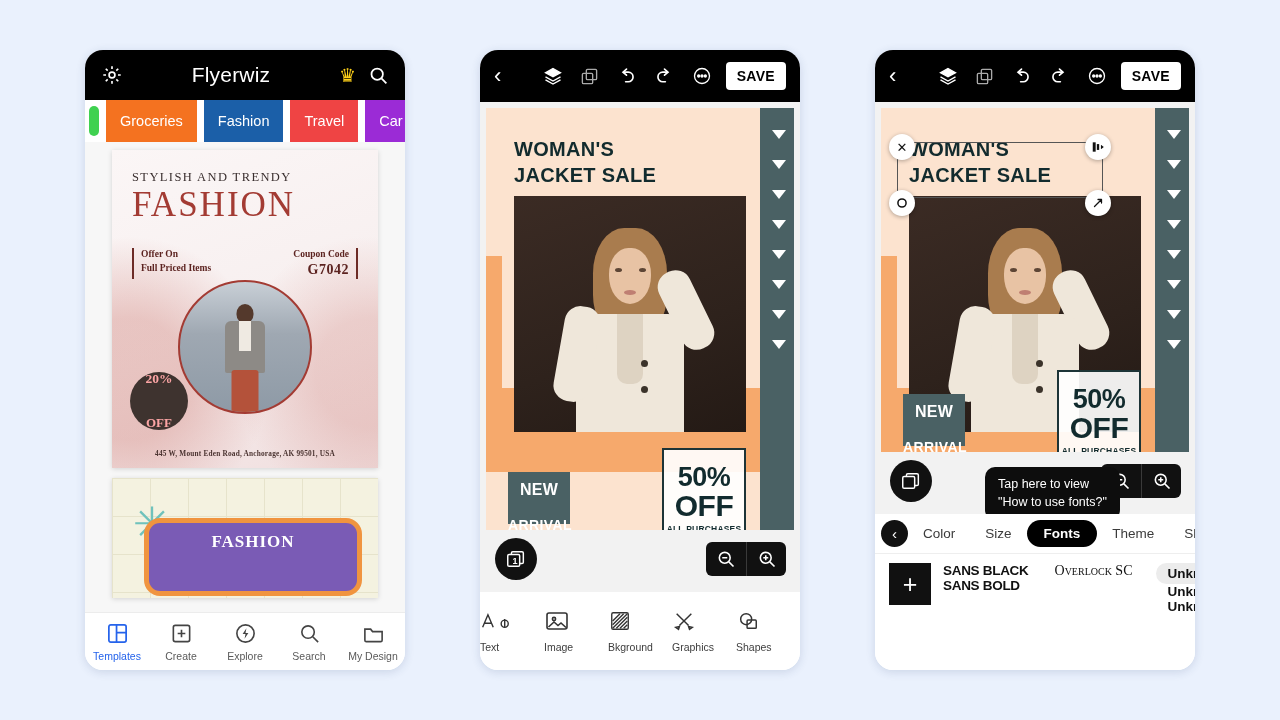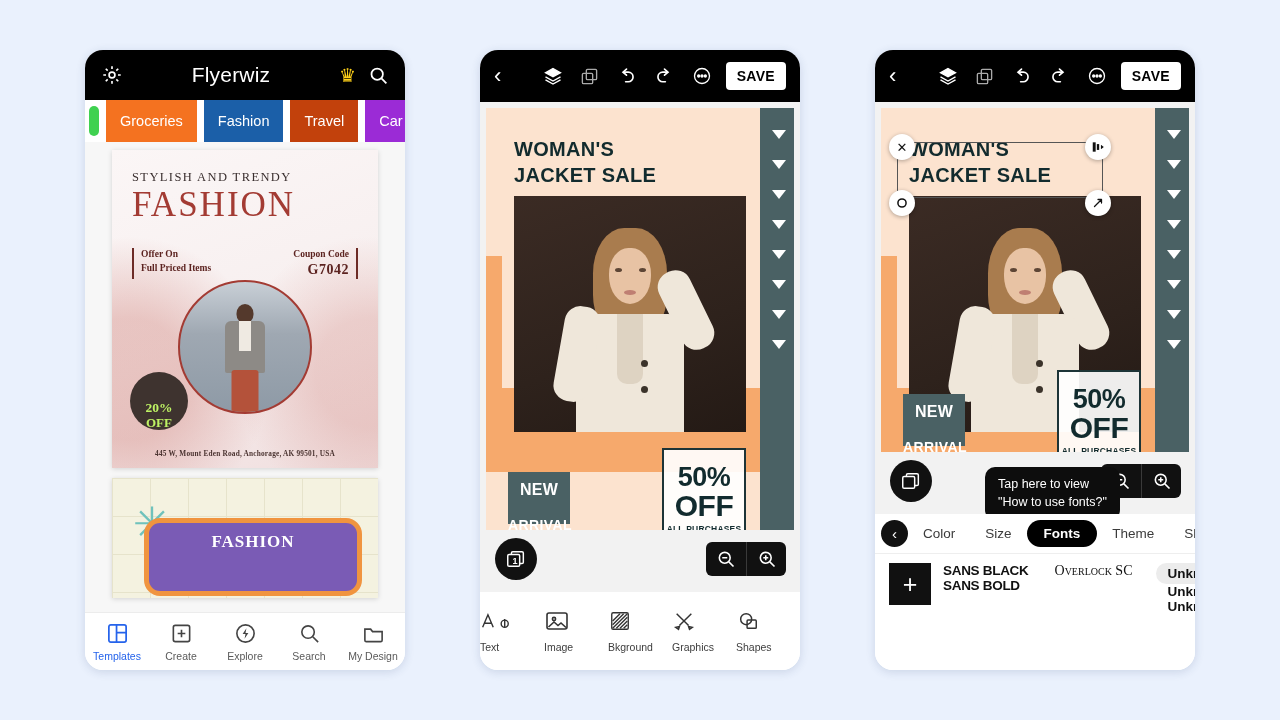--- a/index.html
+++ b/index.html
@@ -74,22 +74,22 @@
     overflow: hidden;
     background: linear-gradient(180deg,#c8cfd6 0%,#9fa8b2 40%,#8e9aa6 100%);
   }
   .f1-man { position: absolute; left: 50%; transform: translateX(-50%); bottom: 0; width: 48px; height: 108px; }
   .f1-man .head { position:absolute; left:50%; transform:translateX(-50%); top:0; width:17px; height:19px; border-radius:50% 50% 45% 45%; background:#54392c;}
   .f1-man .torso { position:absolute; left:50%; transform:translateX(-50%); top:17px; width:40px; height:52px; background:#8d8a86; border-radius:6px 6px 2px 2px;}
   .f1-man .shirt { position:absolute; left:50%; transform:translateX(-50%); top:17px; width:12px; height:30px; background:#efeae2;}
   .f1-man .legs { position:absolute; left:50%; transform:translateX(-50%); top:66px; width:27px; height:44px; background:#b4523a; border-radius:3px;}
   .f1-badge {
     position: absolute; left: 18px; bottom: 38px; width: 58px; height: 58px;
-    border-radius: 50%; background: #3e332f; color: #bef264;
-    display: flex; flex-direction: column; align-items: center; justify-content: flex-end;
+    border-radius: 50%; background: #3e332f; color: #fca5a5;
+    display: flex; flex-direction: column; align-items: center; justify-content: space-between;
     font-family: "Liberation Serif", serif; line-height: 1.1;
   }
   .f1-badge .p { font-size: 13.5px; font-weight: bold; }
   .f1-badge .o { font-size: 13px; font-weight: bold; }
   .f1-addr { position: absolute; left: 0; right: 0; bottom: 10px; text-align: center;
     font-family: "Liberation Serif", serif; font-size: 7.3px; font-weight: bold; color: #4a3330; letter-spacing: .2px; }
   
   .flyer2 { height: 120px; position: relative; background: #f4f2e0;
     background-image: linear-gradient(#e6e3cb 1px, transparent 1px), linear-gradient(90deg,#e6e3cb 1px, transparent 1px);
     background-size: 38px 38px; }
@@ -220,21 +220,21 @@
 
     <div class="chipbar">
       <div class="chip sliver" style="background:#3fd150"><span>Health</span></div>
       <div class="chip" style="background:#f47220">
         <span>Groceries</span>
       </div>
       <div class="chip" style="background:#1b5fa8">
         <span>Fashion</span>
         <span class="uline"></span>
       </div>
-      <div class="chip" style="background:#c2410c">
+      <div class="chip" style="background:#ef4444">
         <span>Travel</span>
       </div>
       <div class="chip" style="background:#9b2bd6">
         <span>Car</span>
       </div>
     </div>
 
     <div class="p1body">
 
       <div class="card">

